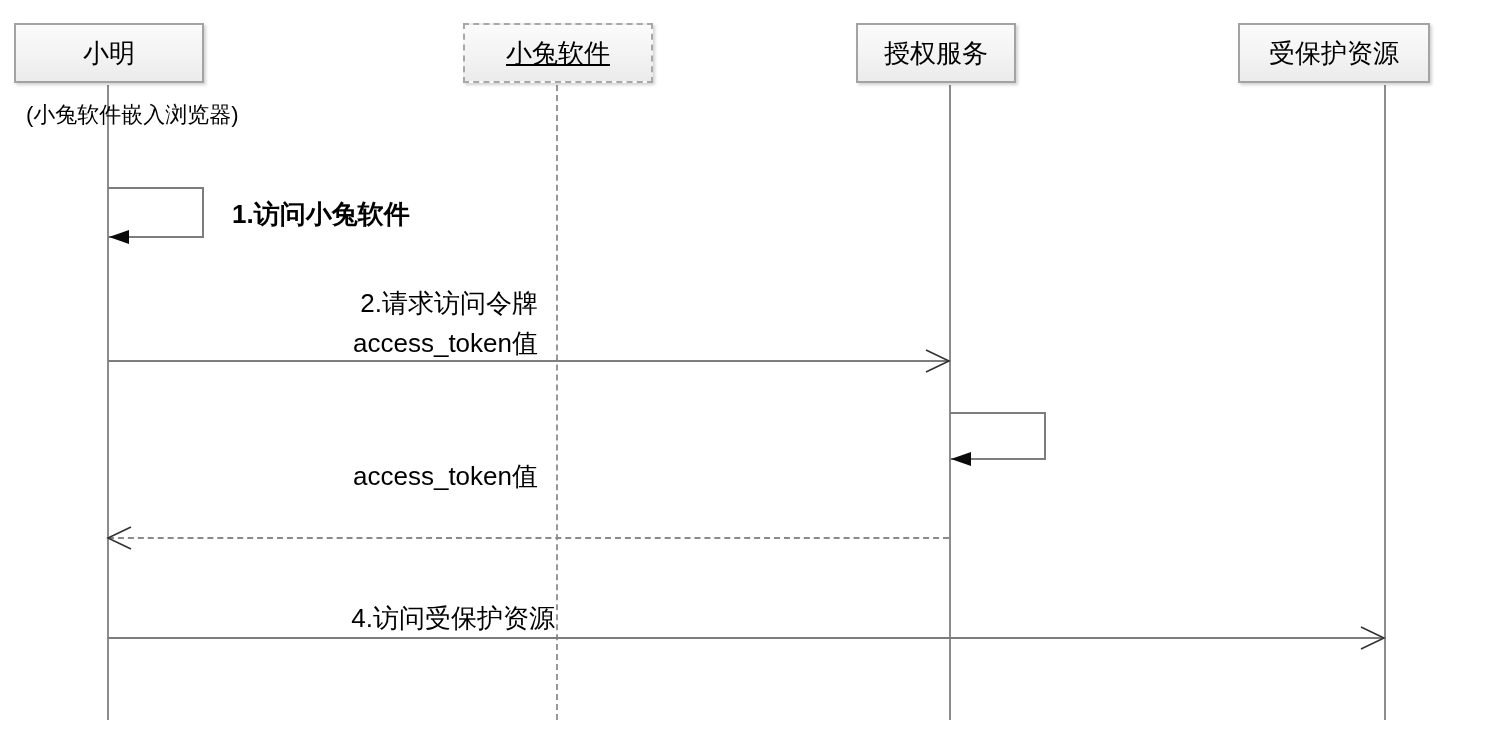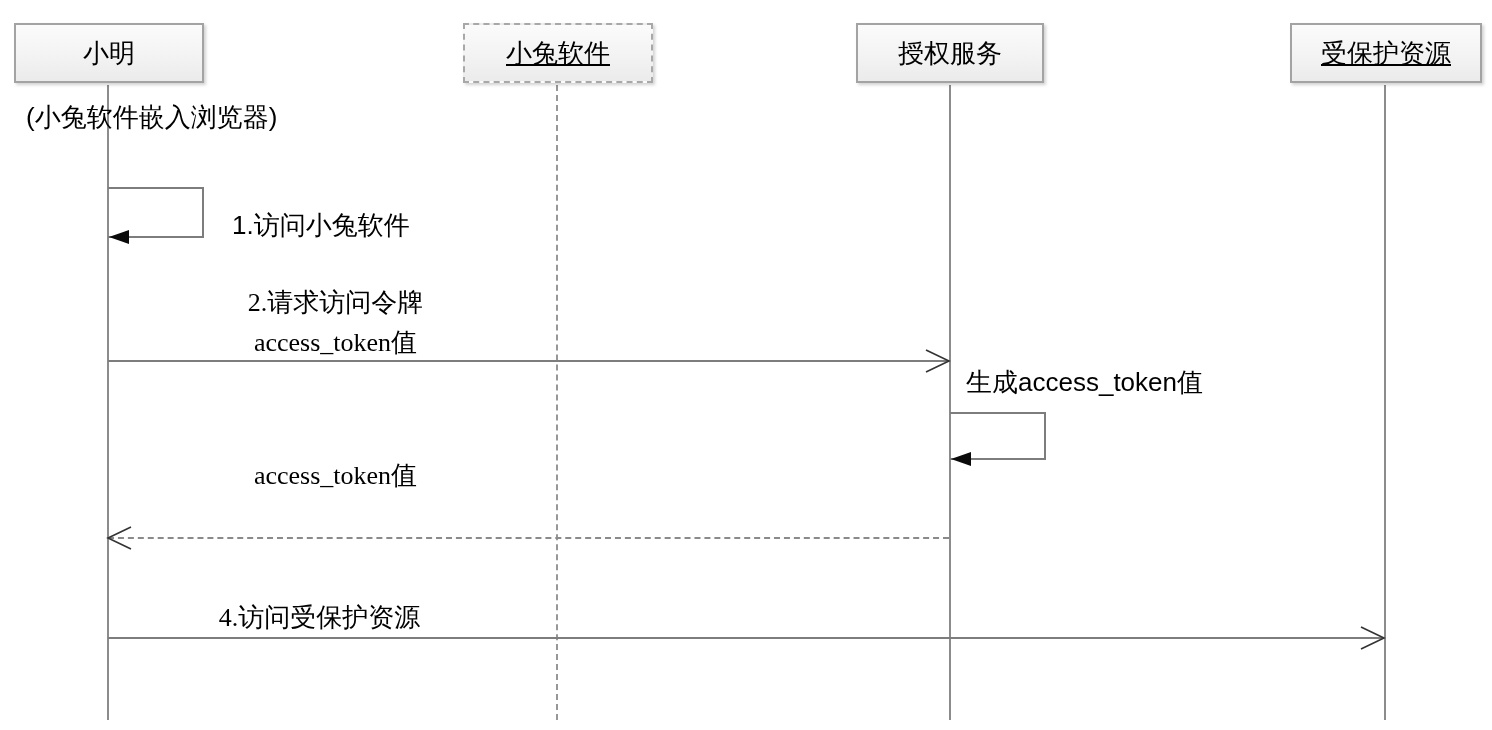--- a/index.html
+++ b/index.html
@@ -18,92 +18,91 @@
   .actor{
     position:absolute;top:23px;height:60px;
     display:flex;align-items:center;justify-content:center;
     font-size:26px;
     background:linear-gradient(180deg,#fbfbfb 0%,#f3f3f3 55%,#ebebeb 100%);
     border:2px solid #a3a3a3;
     box-shadow:2px 2px 3px rgba(0,0,0,0.18);
     box-sizing:border-box;
   }
   .actor.dashed{border:2px dashed #a8a8a8;}
-  .actor-sub{position:absolute;left:26px;top:100px;font-size:26px;white-space:nowrap;}
+  .actor-sub{position:absolute;left:26px;top:100px;font-size:22px;white-space:nowrap;}
   
   .selfloop{
     position:absolute;width:96px;
     border:2px solid #7d7d7d;border-left:none;
     box-sizing:border-box;
   }
   .filled-arrow-left{
     position:absolute;width:0;height:0;
     border-top:7px solid transparent;
     border-bottom:7px solid transparent;
     border-right:20px solid #0a0a0a;
   }
   
   .msgline{position:absolute;height:0;border-top:2px solid #7d7d7d;}
   .msgline.dashed{border-top:2px dashed #8a8a8a;}
   .openhead{position:absolute;width:28px;height:26px;}
   
   .msglabel{position:absolute;font-size:26px;white-space:nowrap;}
-  .msglabel.centered{text-align:center;line-height:40px;font-family:Liberation Serif, serif;}
+  .msglabel.centered{text-align:right;line-height:40px;}
 </style>
 </head>
 <body>
 
 <div class="diagram">
 
   <div class="lifeline" style="left:107px;"></div>
   <div class="lifeline dashed" style="left:556px;"></div>
   <div class="lifeline" style="left:949px;"></div>
   <div class="lifeline" style="left:1384px;"></div>
 
   <div class="actor" style="left:14px;width:190px;">
     <span>小明</span>
   </div>
   <div class="actor dashed" style="left:463px;width:190px;text-decoration:underline;">
     <span>小兔软件</span>
   </div>
-  <div class="actor" style="left:856px;width:188px;">
+  <div class="actor" style="left:856px;width:160px;">
     <span>授权服务</span>
   </div>
-  <div class="actor" style="left:1290px;width:192px;text-decoration:underline;">
+  <div class="actor" style="left:1238px;width:192px;">
     <span>受保护资源</span>
   </div>
 
   <div class="actor-sub">(小兔软件嵌入浏览器)</div>
 
   <div class="selfloop" style="left:108px;top:187px;height:51px;"></div>
   <div class="filled-arrow-left" style="left:109px;top:230px;"></div>
-  <div class="msglabel" style="left:232px;top:208px;">1.访问小兔软件</div>
+  <div class="msglabel" style="left:232px;top:197px;font-weight:bold;">1.访问小兔软件</div>
 
   <div class="msglabel centered" style="left:133px;top:283px;width:405px;">
     <div>2.请求访问令牌</div>
     <div>access_token值</div>
   </div>
   <div class="msgline" style="left:108px;top:360px;width:841px;"></div>
   <svg class="openhead" style="left:923px;top:348px;" viewBox="0 0 28 26">
     <path d="M3,2 L26,13 L3,24" fill="none" stroke="#333" stroke-width="1.6"></path>
   </svg>
 
-  <div class="msglabel" style="left:966px;top:365px;">生成access_token值</div>
   <div class="selfloop" style="left:950px;top:412px;height:48px;"></div>
   <div class="filled-arrow-left" style="left:951px;top:452px;"></div>
 
   <div class="msglabel centered" style="left:133px;top:456px;width:405px;">
     <div>access_token值</div>
   </div>
   <div class="msgline dashed" style="left:108px;top:537px;width:841px;"></div>
   <svg class="openhead" style="left:106px;top:525px;" viewBox="0 0 28 26">
     <path d="M25,2 L2,13 L25,24" fill="none" stroke="#333" stroke-width="1.6"></path>
   </svg>
 
-  <div class="msglabel centered" style="left:117px;top:598px;width:405px;">
+  <div class="msglabel centered" style="left:150px;top:598px;width:405px;">
     <div>4.访问受保护资源</div>
   </div>
   <div class="msgline" style="left:108px;top:637px;width:1276px;"></div>
   <svg class="openhead" style="left:1358px;top:625px;" viewBox="0 0 28 26">
     <path d="M3,2 L26,13 L3,24" fill="none" stroke="#333" stroke-width="1.6"></path>
   </svg>
 
 </div>
 
 </body></html>

